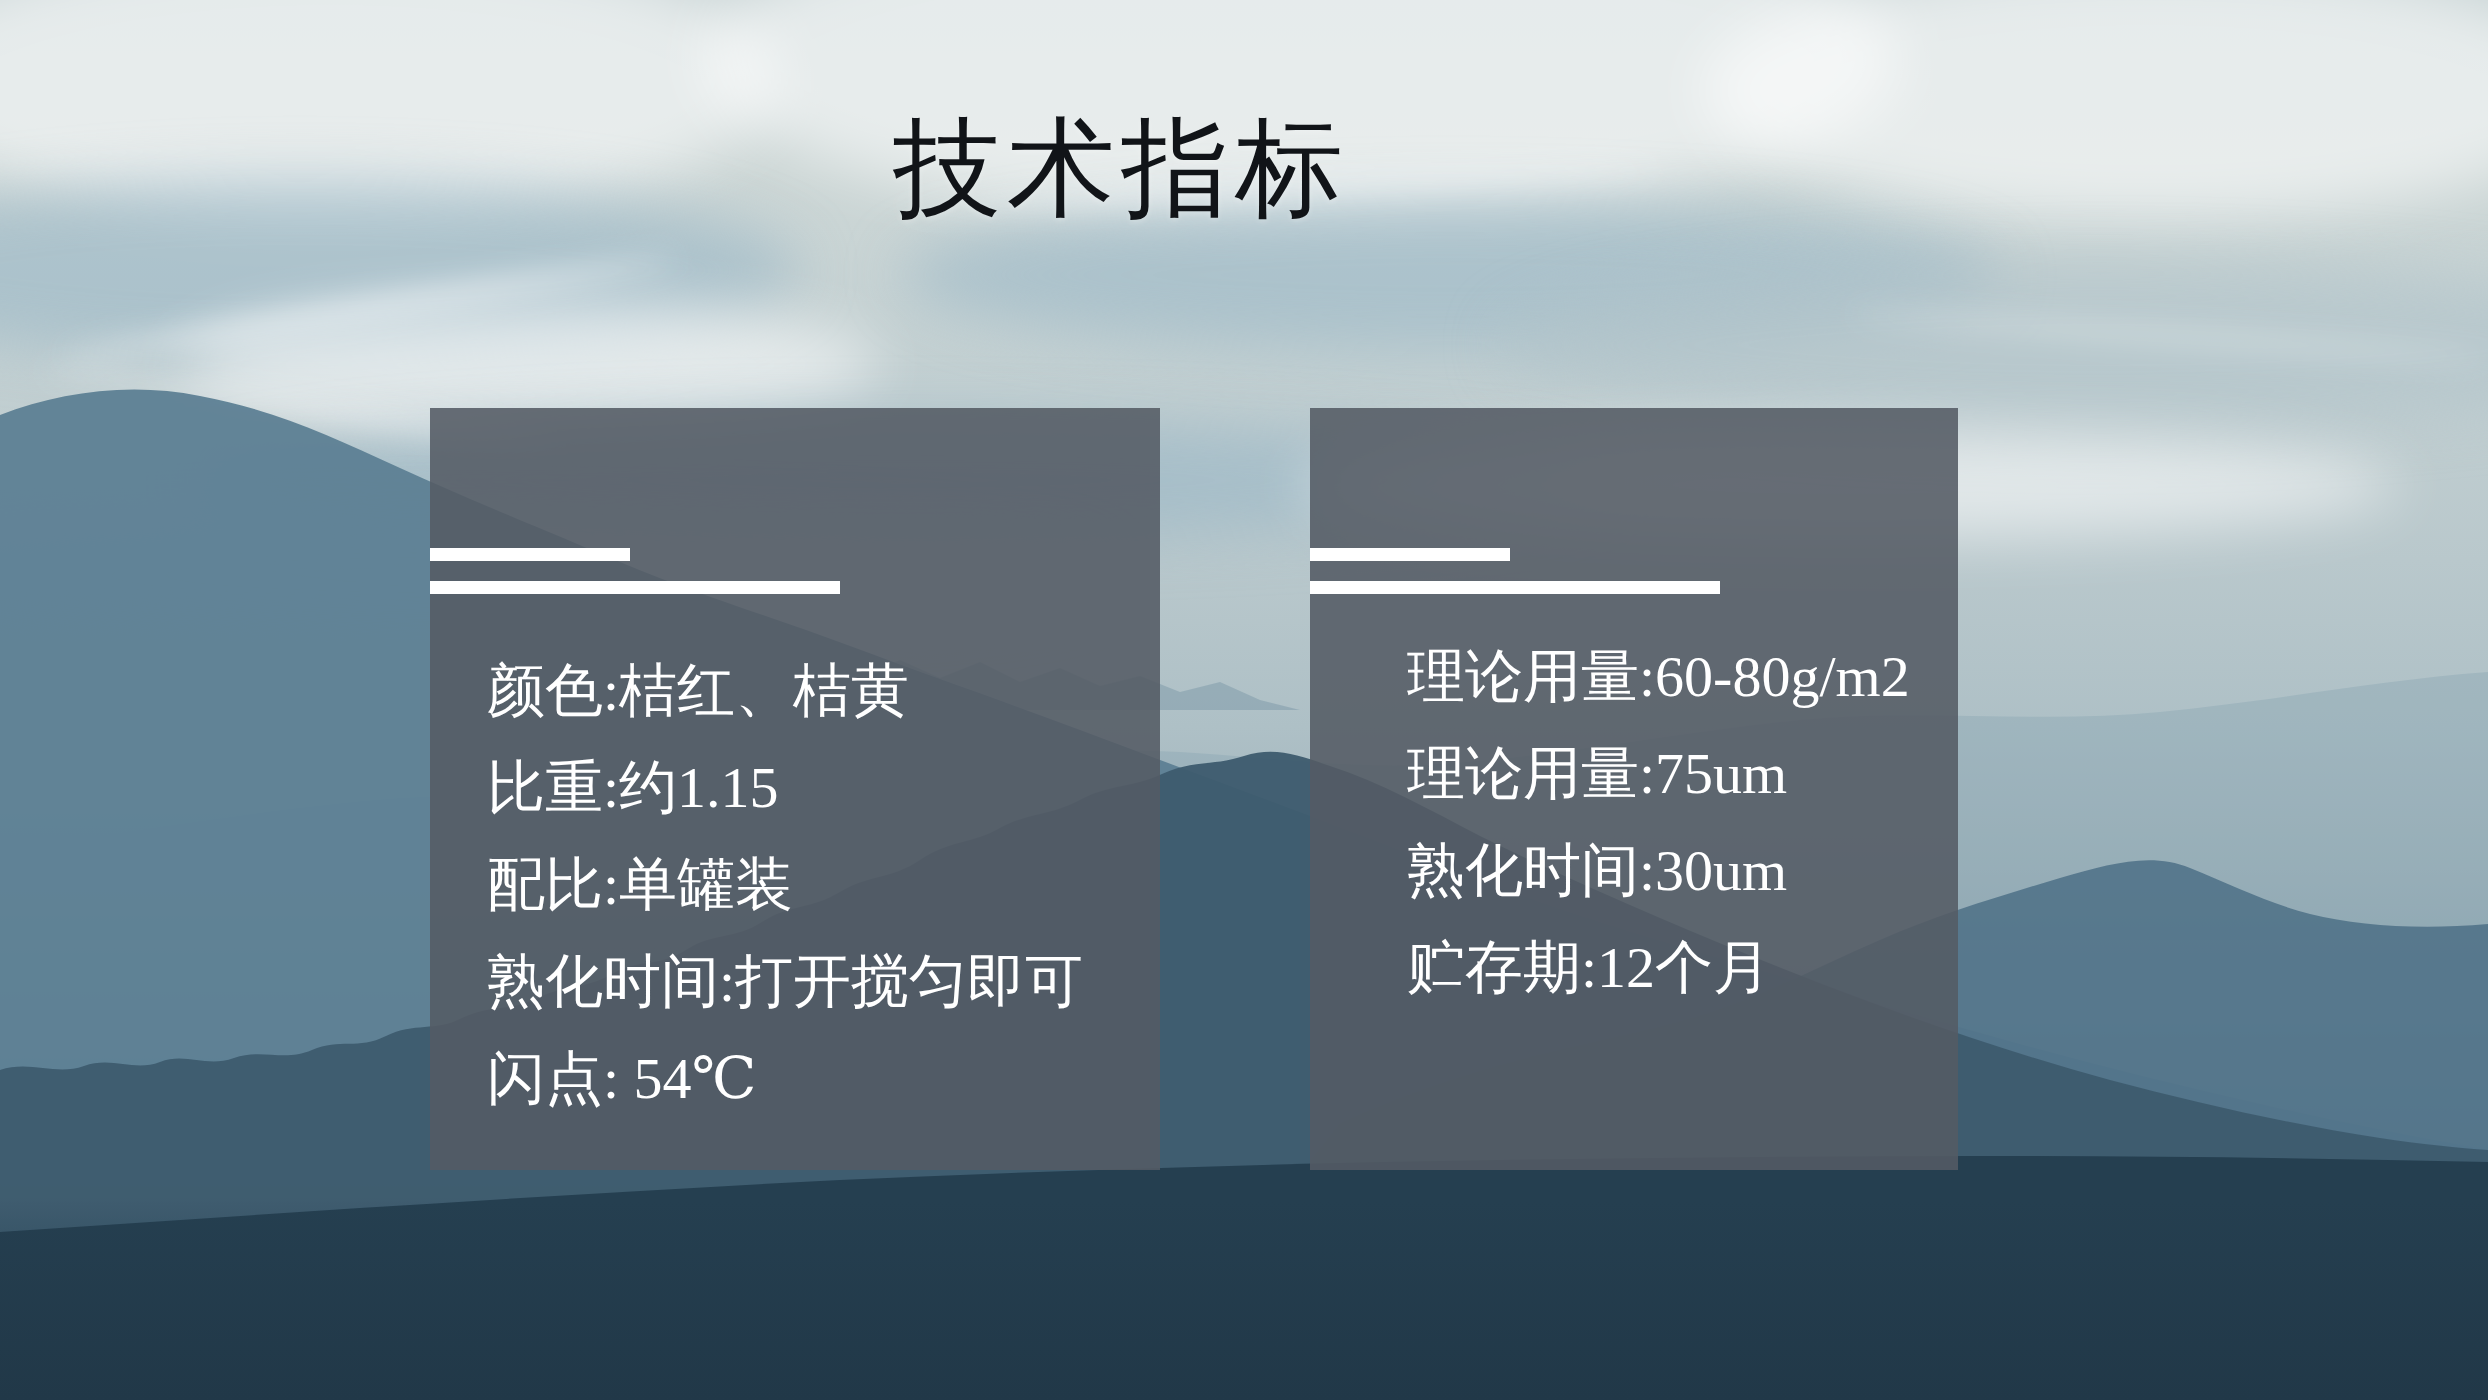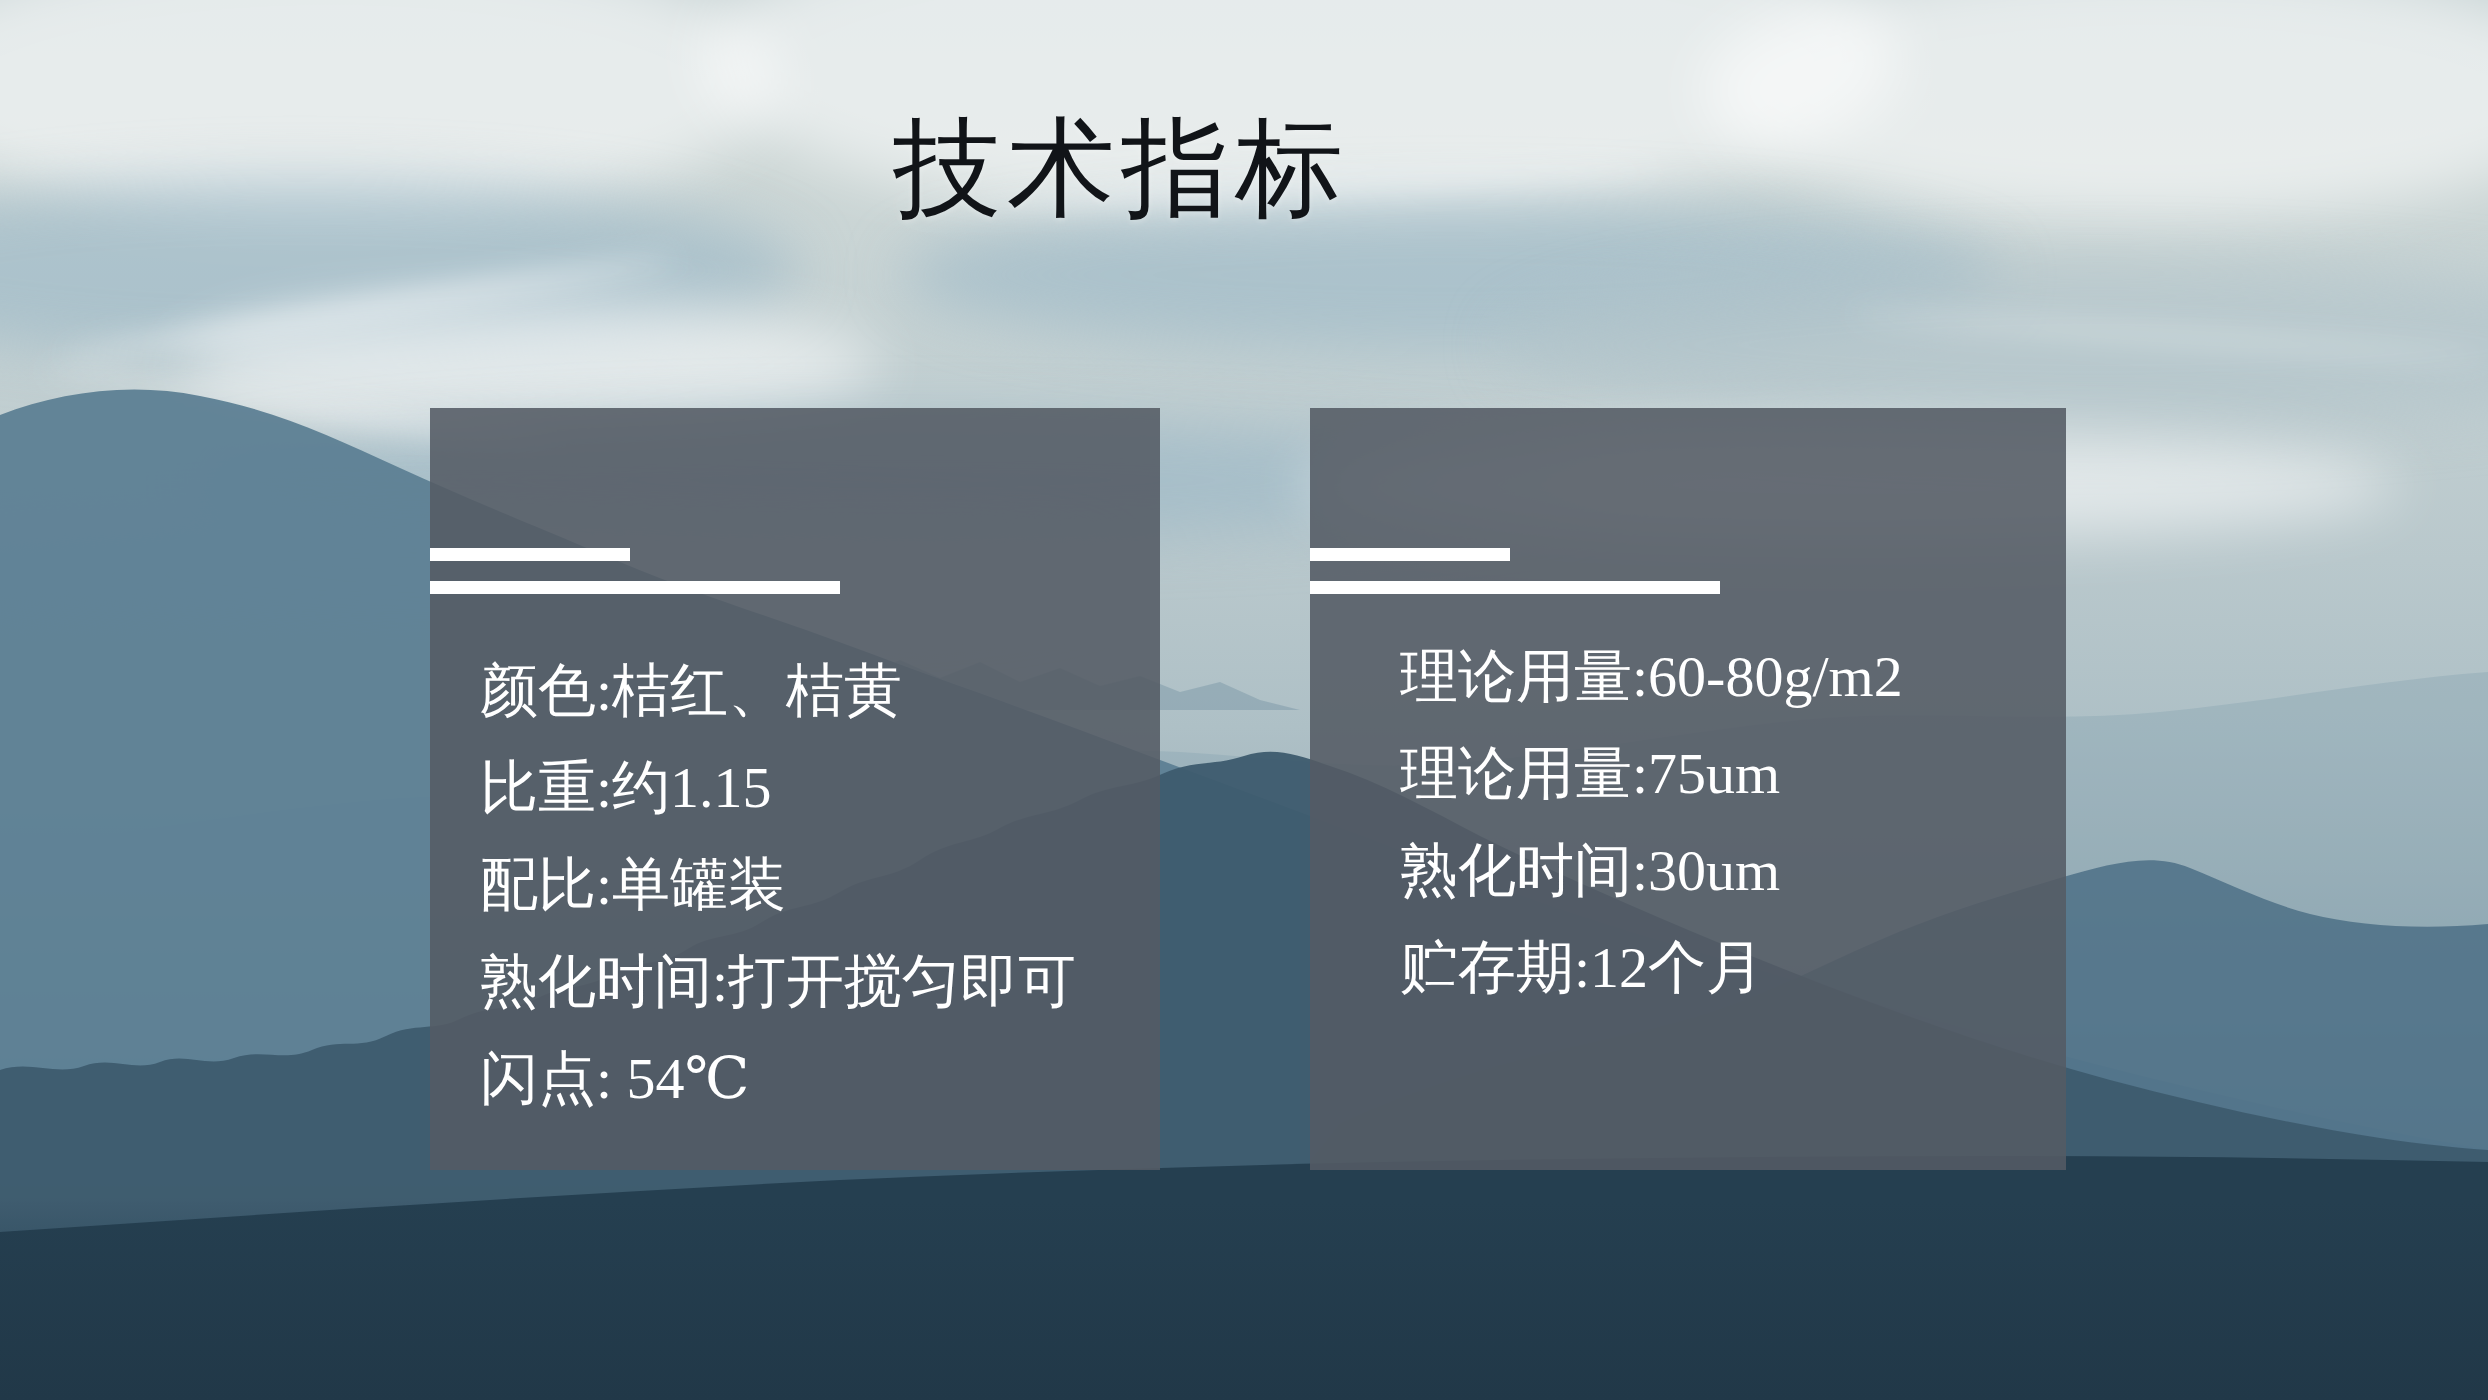--- a/index.html
+++ b/index.html
@@ -84,21 +84,21 @@
 
   
   .card {
     position: absolute;
     top: 408px;
     height: 762px;
     background: rgba(84, 91, 100, 0.88);
     box-sizing: border-box;
   }
   .card-left  { left: 430px;  width: 730px; }
-  .card-right { left: 1310px; width: 756px; }
+  .card-right { left: 1310px; width: 648px; }
 
   .rules {
     position: absolute;
     left: 0;
     top: 140px;
     width: 100%;
   }
   .rule {
     background: #ffffff;
     height: 13px;
@@ -117,21 +117,21 @@
     color: #ffffff;
     font-size: 58px;
     line-height: 97px;
     white-space: nowrap;
     font-family: "Liberation Serif", "DejaVu Serif", serif;
     letter-spacing: 0px;
   }
   .card-left  .lines { left: 50px; }
   .card-right .lines { left: 90px; top: 220px; }
 
-  .line { display: block; }
+  .line { display: block; margin-left: 7px; }
 </style>
 </head>
 <body>
 
 <div id="slide">
 
   <div class="bg-base"></div>
 
   <div class="cloud light" style="left:-120px; top:-60px;  width:900px;  height:280px;"></div>
   <div class="cloud light" style="left:700px;  top:-100px; width:1200px; height:320px;"></div>

